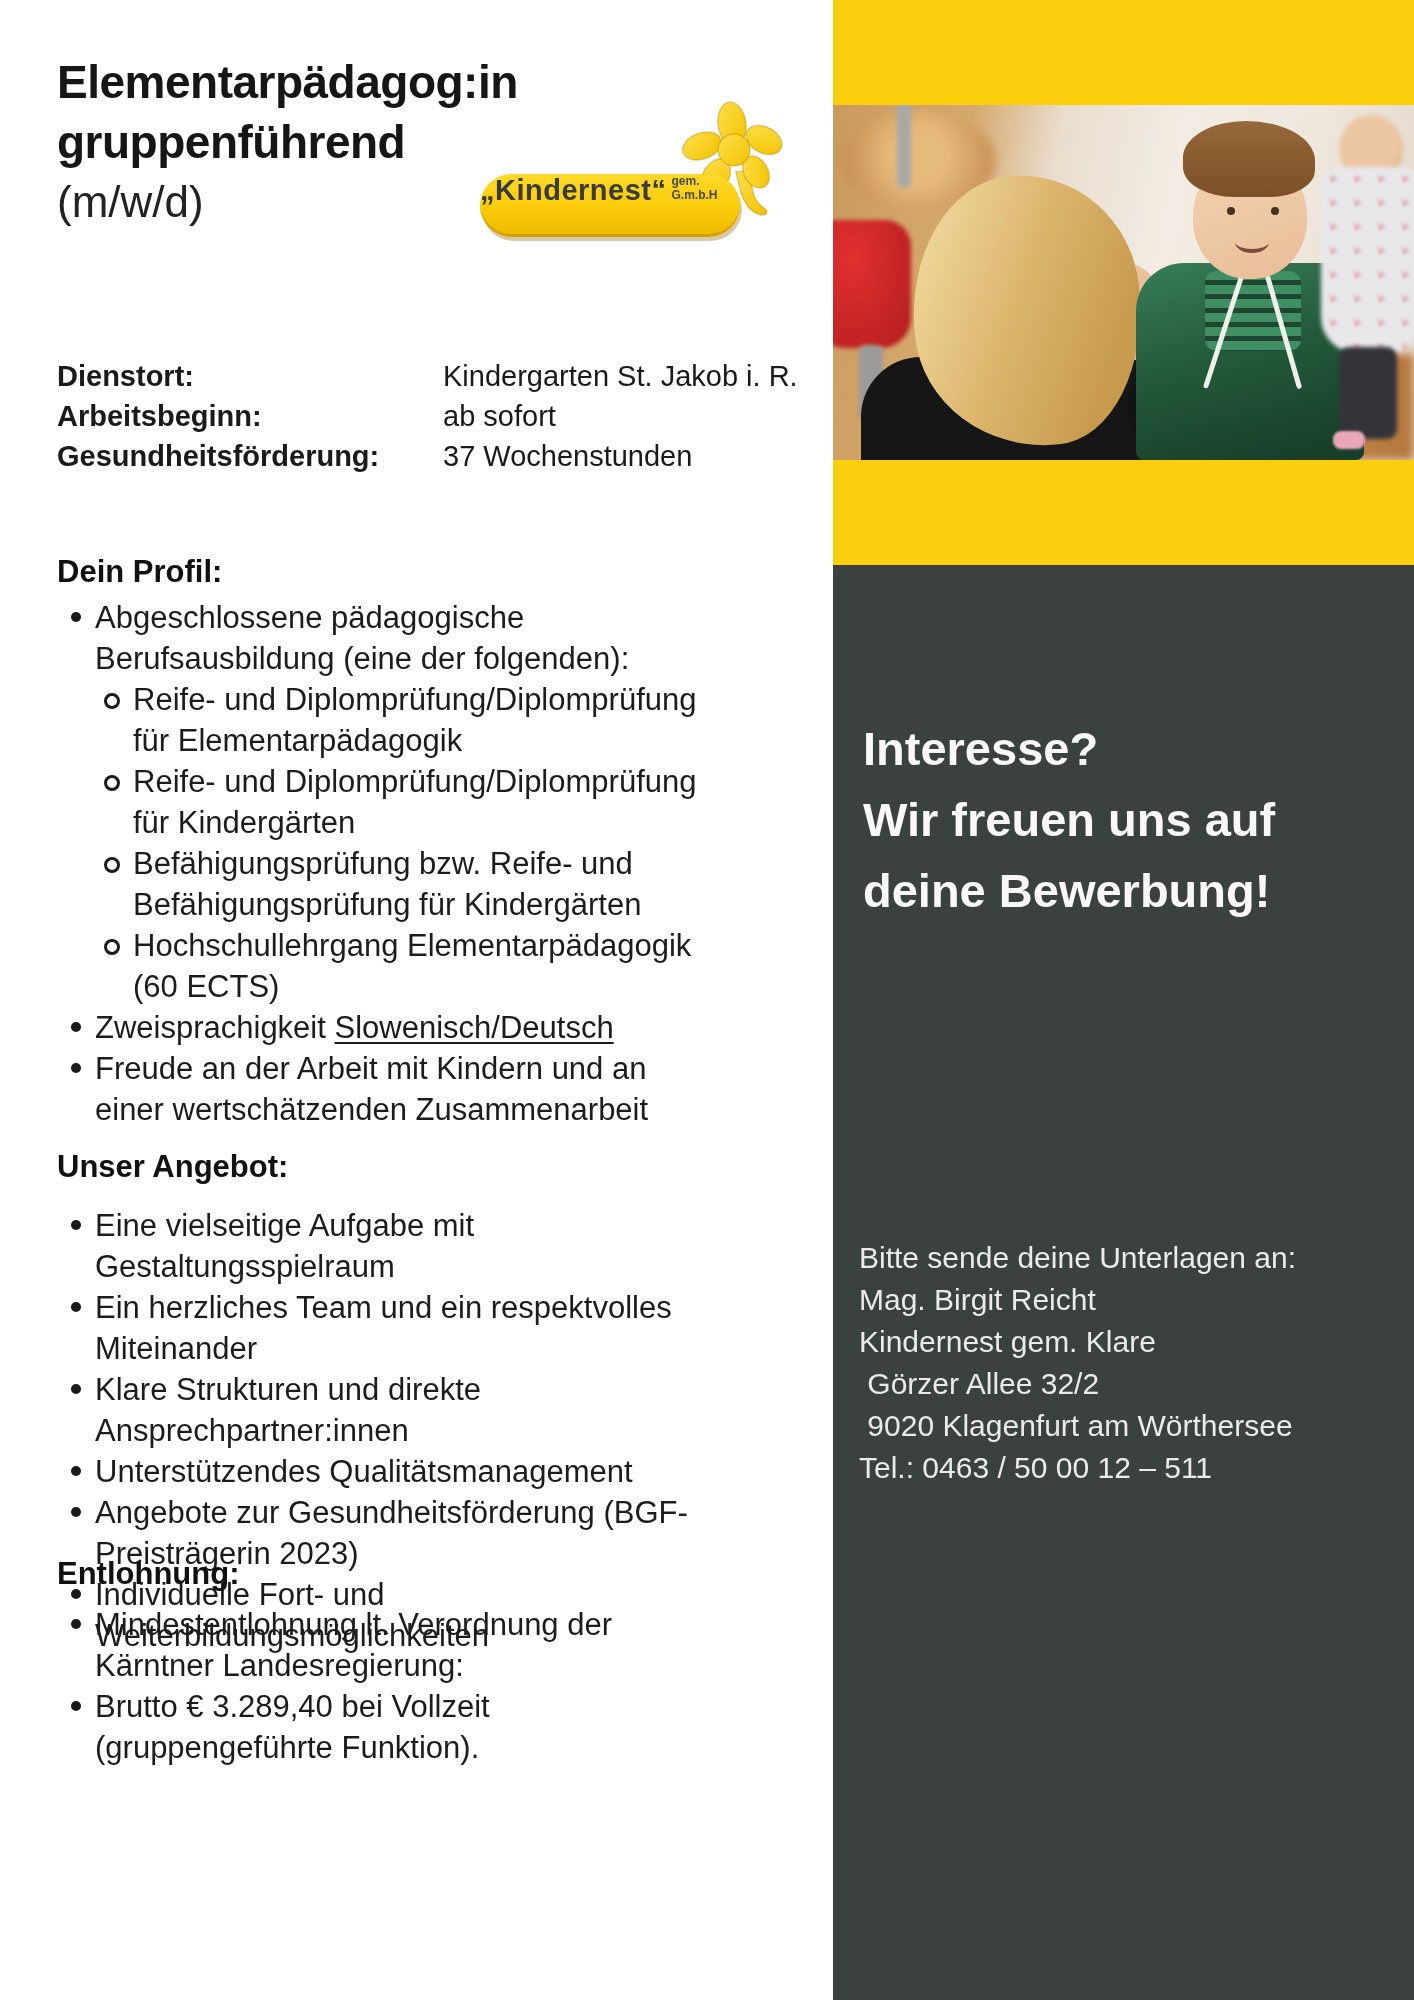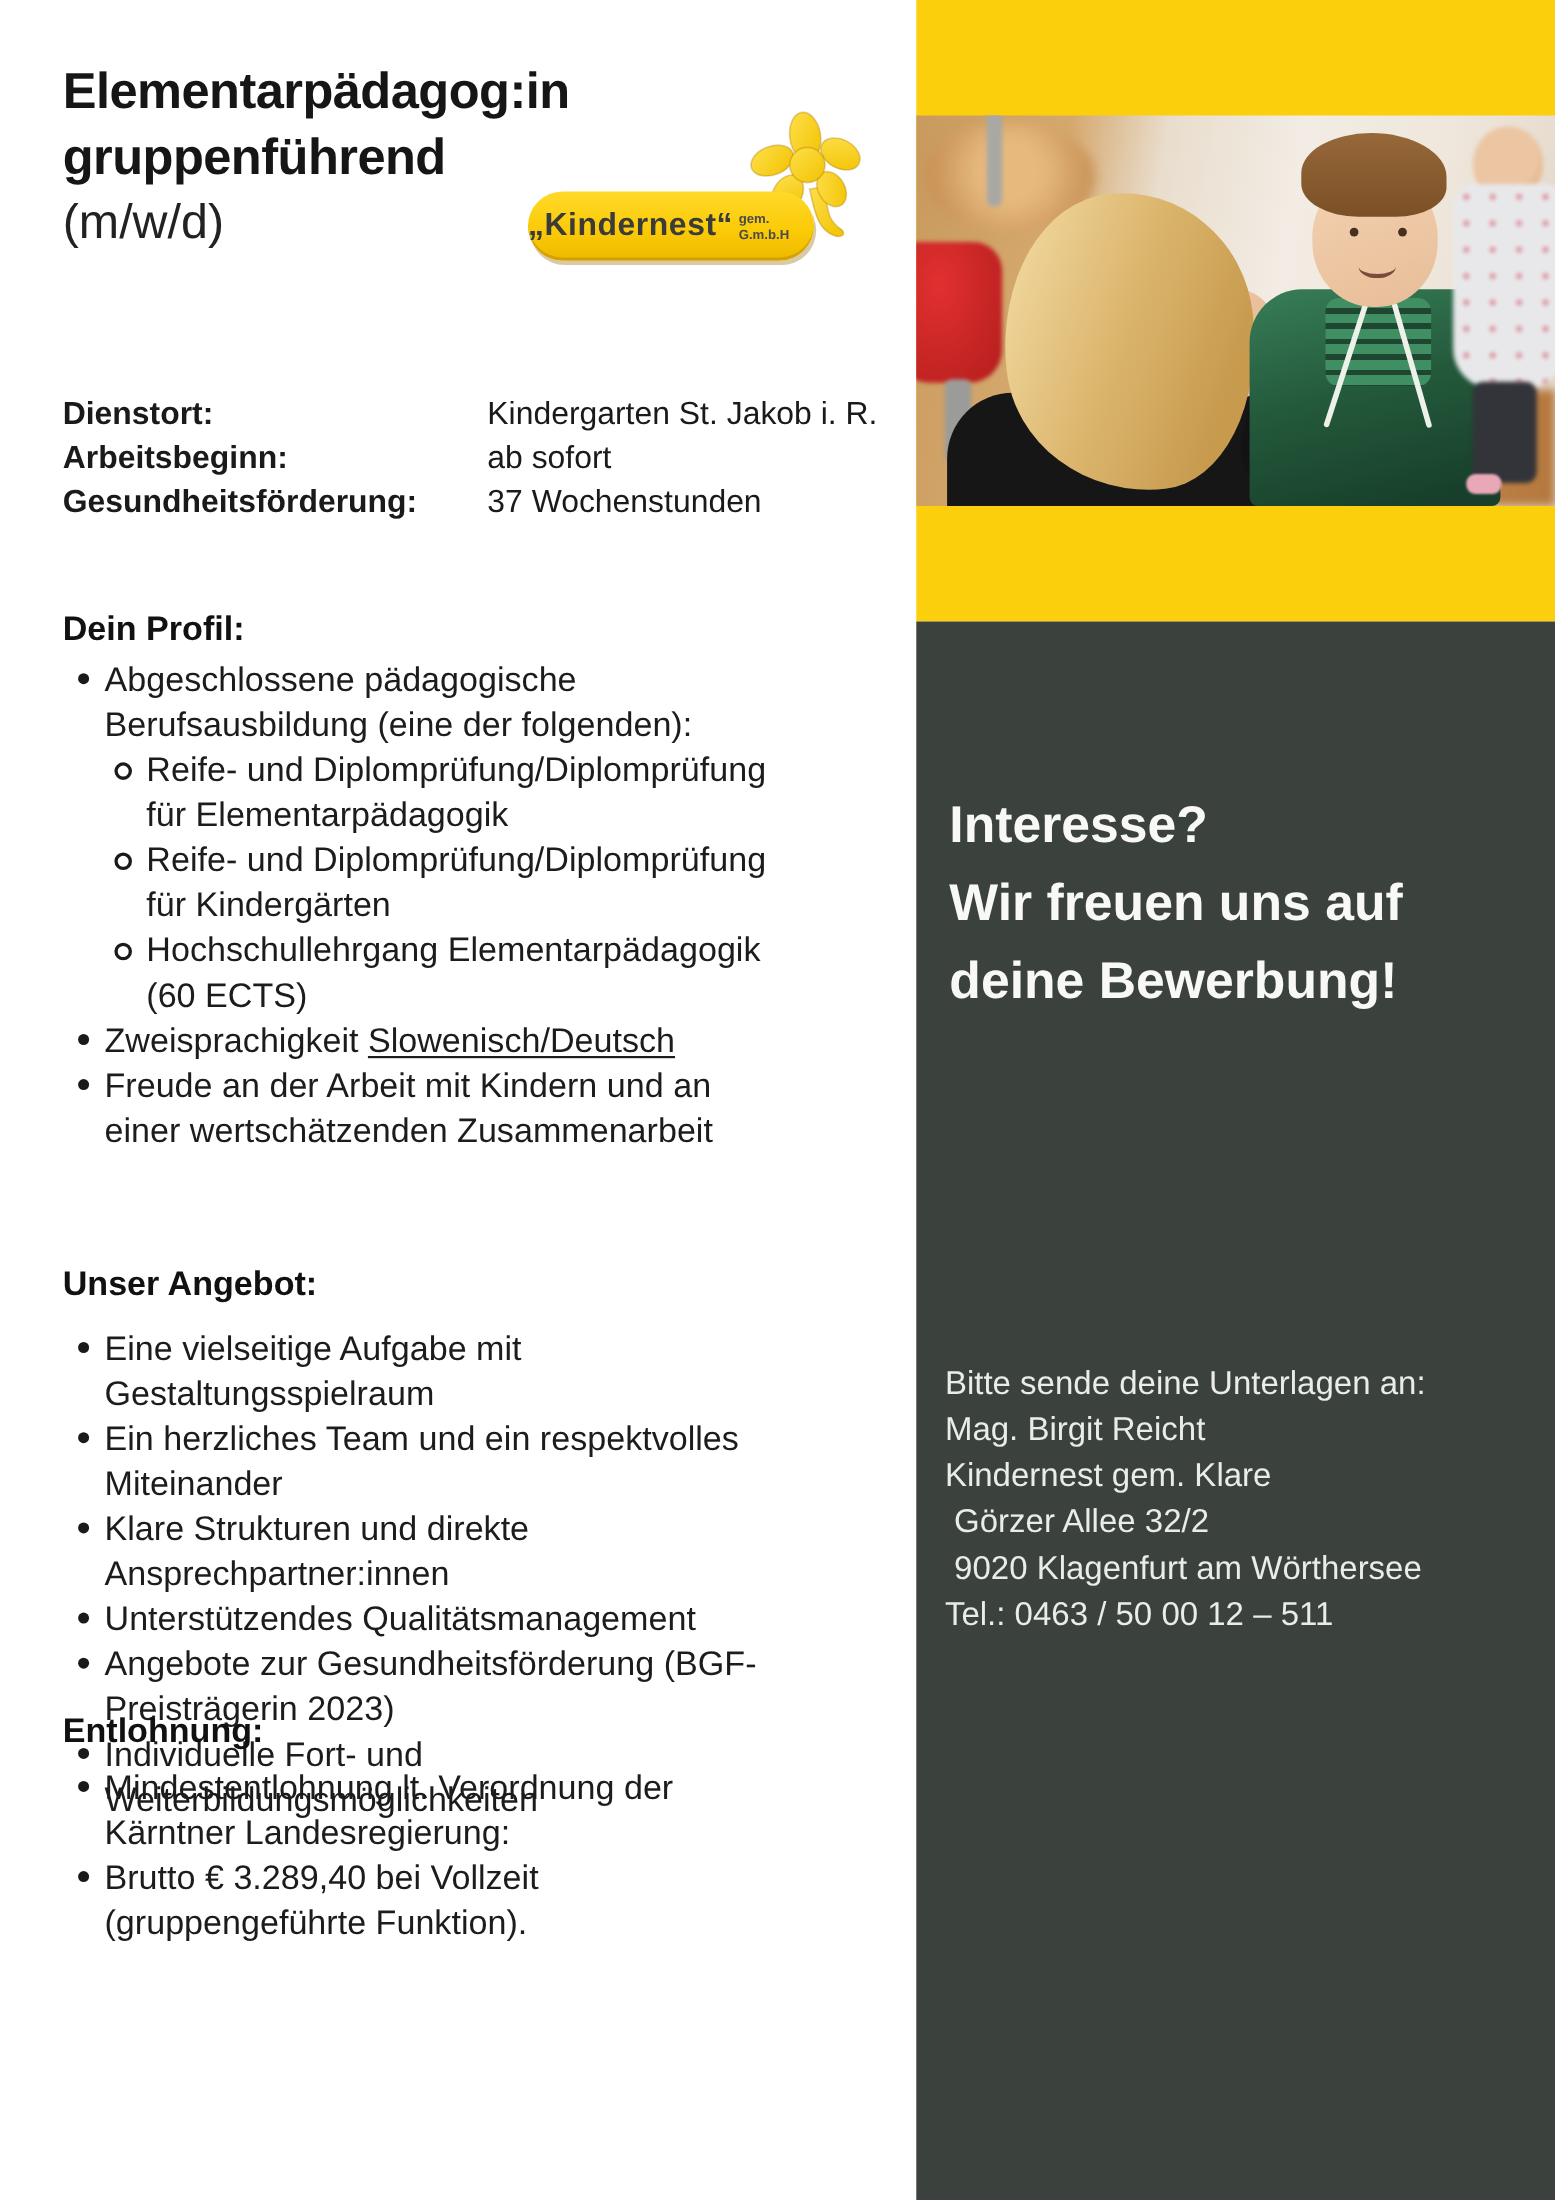--- a/index.html
+++ b/index.html
@@ -39,21 +39,21 @@
   .li2::before{content:"";position:absolute;left:47px;top:14px;width:10px;height:10px;
                border-radius:50%;border:3px solid #1a1a1a;background:transparent;}
   .u{text-decoration:underline;text-underline-offset:4px;text-decoration-thickness:2px;}
 
   
   .logo{position:absolute;left:478px;top:100px;width:330px;height:145px;}
   .logo-flower{position:absolute;left:192px;top:0;width:132px;height:118px;z-index:1;}
   .logo-pill{
     position:absolute;left:2px;top:74px;width:260px;height:63px;z-index:2;
     background:linear-gradient(180deg,#ffd92a 0%,#fbcb07 55%,#eeb900 100%);
-    border-radius:32px;display:flex;align-items:center;justify-content:center;
+    border-radius:32px;display:flex;justify-content:center;
     box-shadow:2px 4px 0 rgba(150,100,0,.35), inset 0 -3px 0 rgba(120,70,0,.22);
   }
   .logo-name{font-size:29px;font-weight:700;color:#3b3b3b;letter-spacing:.5px;}
   .logo-legal{font-size:12px;font-weight:700;color:#4a4a4a;margin-left:5px;}
 
   
   .yellow-band{position:absolute;left:833px;top:0;width:581px;height:565px;background:#fccf0d;}
   .dark-panel{position:absolute;left:833px;top:565px;width:581px;height:1645px;background:#3b413c;}
 
   .cta{position:absolute;left:30px;top:148px;font-size:47px;font-weight:700;
@@ -194,20 +194,21 @@
     </div>
   </div>
 
   <div class="section-heading" id="profile-heading">Dein Profil:</div>
   <ul class="blist" id="profile-list">
     <li class="li1">Abgeschlossene pädagogische Berufsausbildung (eine der folgenden):</li>
     <li>
       <ul class="sublist">
         <li class="li2">Reife- und Diplomprüfung/Diplomprüfung für Elementarpädagogik</li>
         <li class="li2">Reife- und Diplomprüfung/Diplomprüfung für Kindergärten</li>
+        <li class="li2">Befähigungsprüfung bzw. Reife- und Befähigungsprüfung für Kindergärten</li>
         <li class="li2">Hochschullehrgang Elementarpädagogik (60 ECTS)</li>
       </ul>
     </li>
     <li class="li1"><span>Zweisprachigkeit </span><span class="u">Slowenisch/Deutsch</span></li>
     <li class="li1">Freude an der Arbeit mit Kindern und an einer wertschätzenden Zusammenarbeit</li>
   </ul>
 
   <div class="section-heading" id="offer-heading">Unser Angebot:</div>
   <ul class="blist" id="offer-list">
     <li class="li1">Eine vielseitige Aufgabe mit Gestaltungsspielraum</li>

